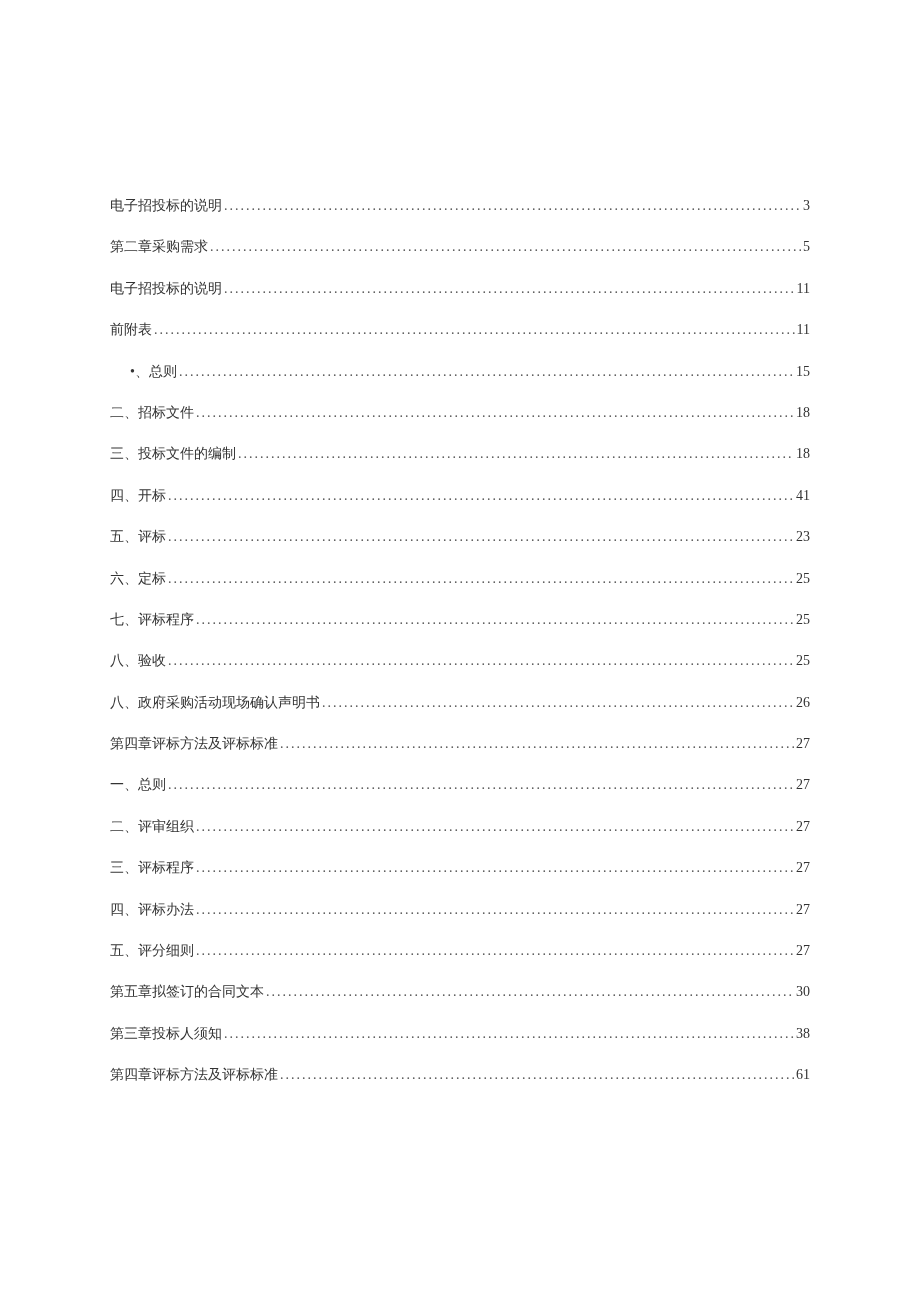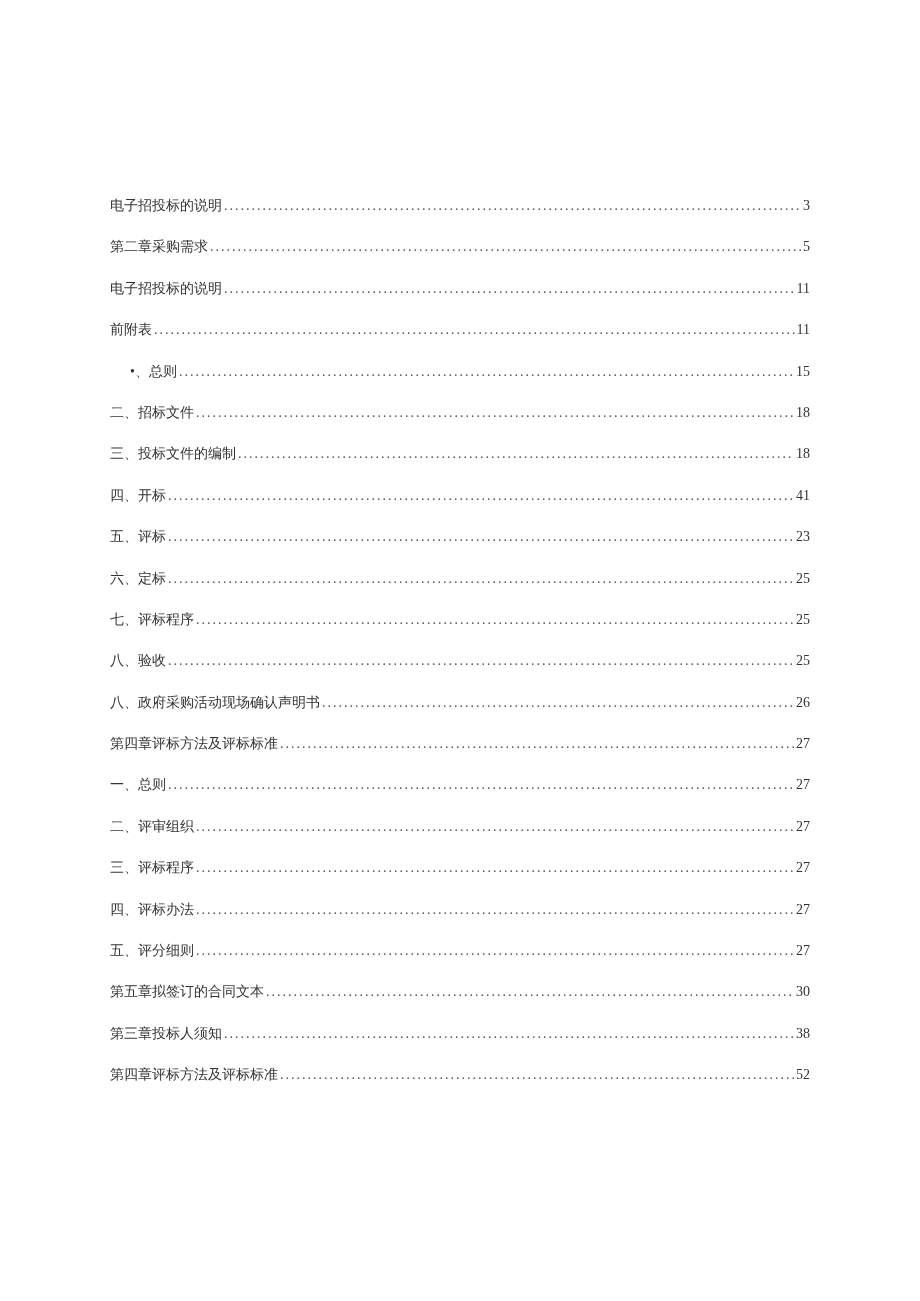--- a/index.html
+++ b/index.html
@@ -155,15 +155,15 @@
       <span class="toc-page">30</span>
     </div>
     <div class="toc-entry">
       <span class="toc-title">第三章投标人须知 </span>
       <span class="toc-dots"></span>
       <span class="toc-page">38</span>
     </div>
     <div class="toc-entry">
       <span class="toc-title">第四章评标方法及评标标准 </span>
       <span class="toc-dots"></span>
-      <span class="toc-page">52</span>
+      <span class="toc-page">61</span>
     </div>
   </div>
 
 </body></html>

